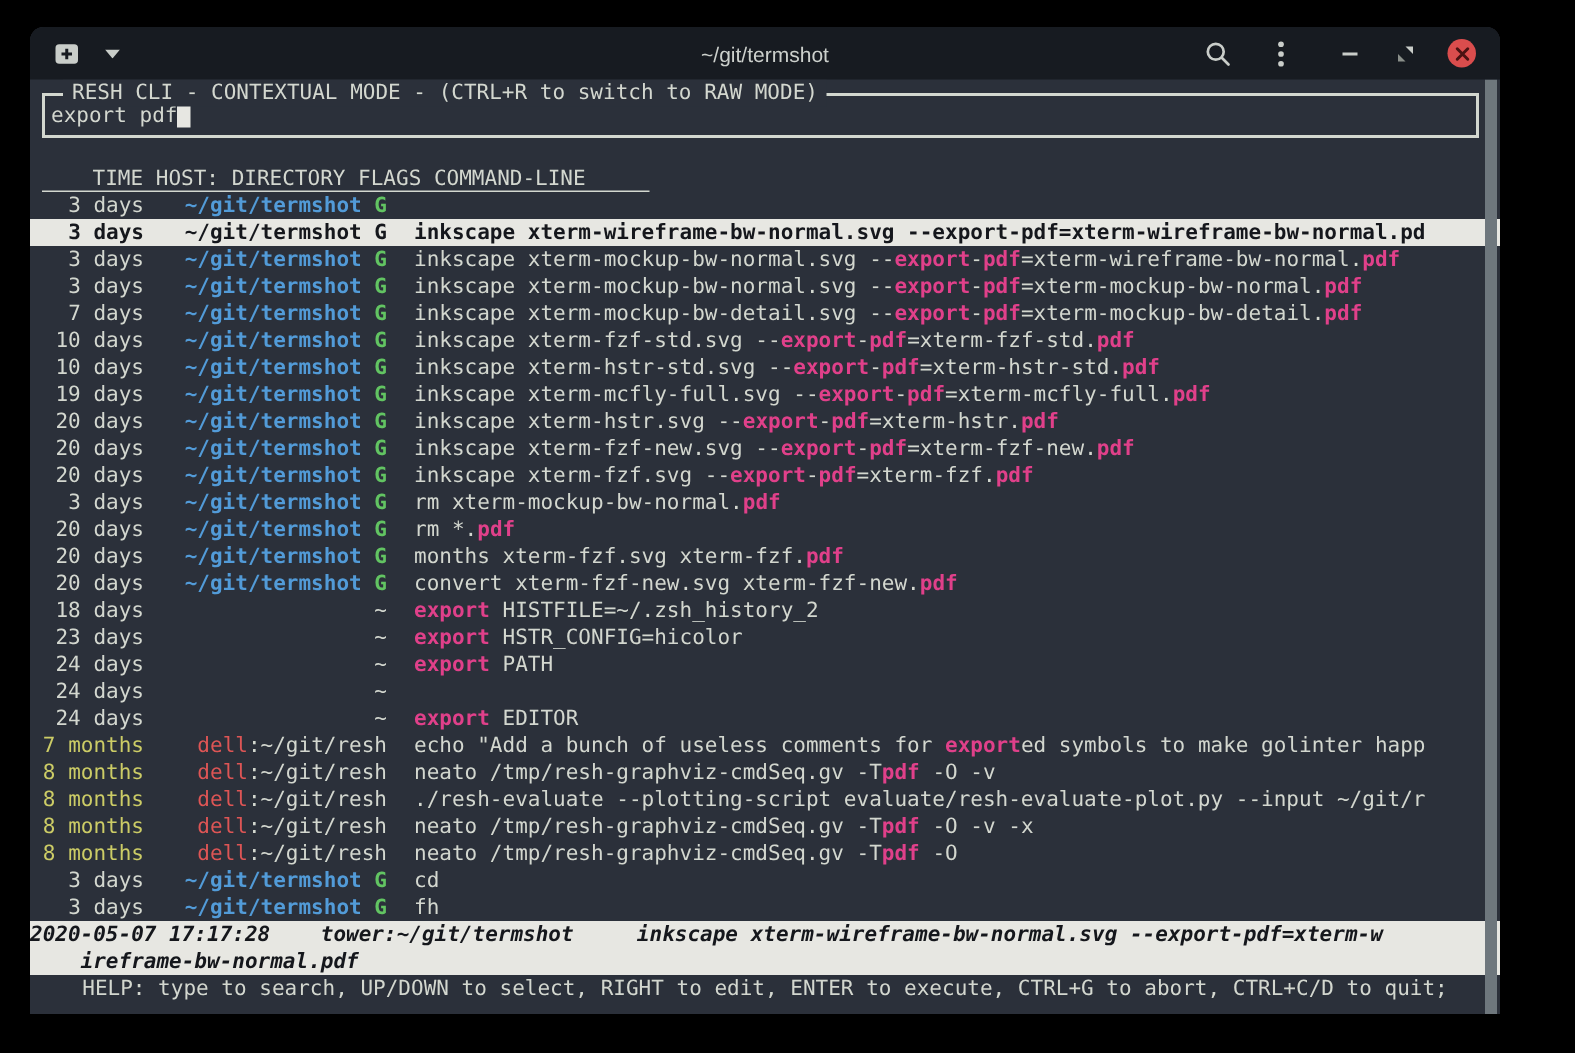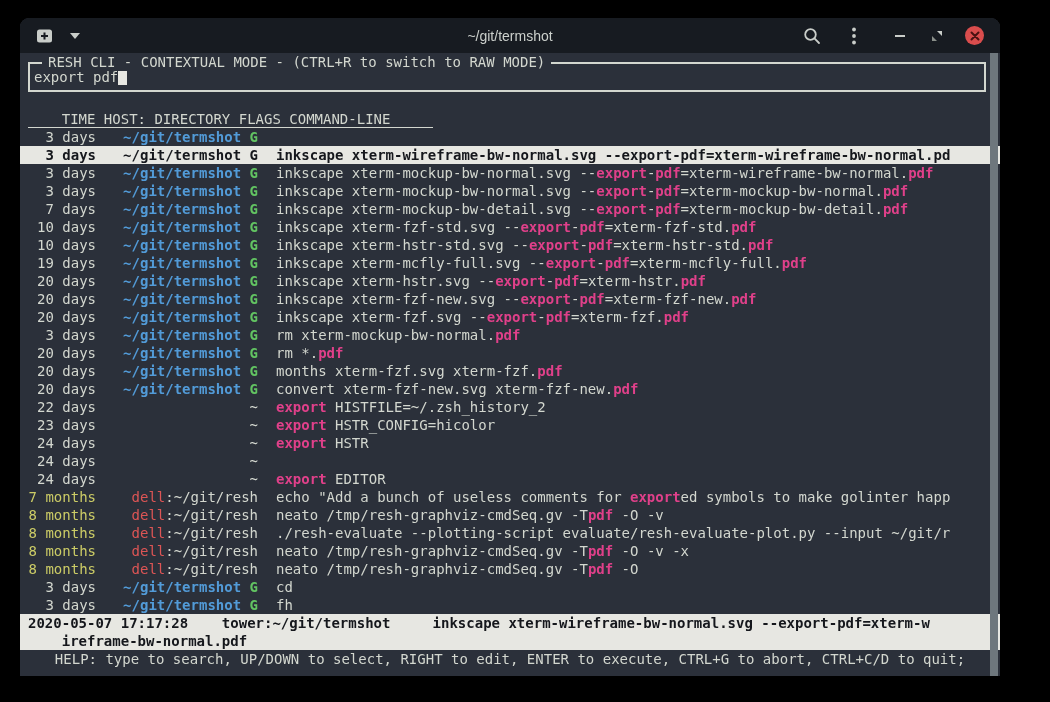--- a/index.html
+++ b/index.html
@@ -50,21 +50,21 @@
   .row .host{color:var(--red);}
   .row .dir-match{color:var(--blue);font-weight:bold;}
   .row .flag{color:var(--green);font-weight:bold;}
   .row .cmd{flex:1;min-width:0;overflow:hidden;white-space:pre;margin-left:18px;
     margin-right:12px;}
   .hl{color:var(--pink);font-weight:bold;}
   .row.selected{background:var(--sel-bg);color:var(--sel-fg);font-weight:bold;}
   .row.selected span{color:inherit !important;}
   
   .status{background:var(--sel-bg);color:var(--sel-fg);font-weight:bold;}
-  .status div{white-space:pre;height:18px;padding-left:8px;}
+  .status div{white-space:pre;height:18px;font-style:italic;}
   .help{white-space:pre;height:18px;padding-left:0;text-align:center;}
   svg{display:block;}
 </style>
 </head>
 <body>
 
 <div class="page">
   <div class="window">
 
     <div class="titlebar">
@@ -133,23 +133,23 @@
           <div class="row"><span class="time">10 days</span><span class="dirbox"><span class="dir-match">~/git/termshot</span> <span class="flag">G</span></span><span class="cmd"><span>inkscape xterm-fzf-std.svg --</span><span class="hl">export</span><span>-</span><span class="hl">pdf</span><span>=xterm-fzf-std.</span><span class="hl">pdf</span></span></div>
           <div class="row"><span class="time">10 days</span><span class="dirbox"><span class="dir-match">~/git/termshot</span> <span class="flag">G</span></span><span class="cmd"><span>inkscape xterm-hstr-std.svg --</span><span class="hl">export</span><span>-</span><span class="hl">pdf</span><span>=xterm-hstr-std.</span><span class="hl">pdf</span></span></div>
           <div class="row"><span class="time">19 days</span><span class="dirbox"><span class="dir-match">~/git/termshot</span> <span class="flag">G</span></span><span class="cmd"><span>inkscape xterm-mcfly-full.svg --</span><span class="hl">export</span><span>-</span><span class="hl">pdf</span><span>=xterm-mcfly-full.</span><span class="hl">pdf</span></span></div>
           <div class="row"><span class="time">20 days</span><span class="dirbox"><span class="dir-match">~/git/termshot</span> <span class="flag">G</span></span><span class="cmd"><span>inkscape xterm-hstr.svg --</span><span class="hl">export</span><span>-</span><span class="hl">pdf</span><span>=xterm-hstr.</span><span class="hl">pdf</span></span></div>
           <div class="row"><span class="time">20 days</span><span class="dirbox"><span class="dir-match">~/git/termshot</span> <span class="flag">G</span></span><span class="cmd"><span>inkscape xterm-fzf-new.svg --</span><span class="hl">export</span><span>-</span><span class="hl">pdf</span><span>=xterm-fzf-new.</span><span class="hl">pdf</span></span></div>
           <div class="row"><span class="time">20 days</span><span class="dirbox"><span class="dir-match">~/git/termshot</span> <span class="flag">G</span></span><span class="cmd"><span>inkscape xterm-fzf.svg --</span><span class="hl">export</span><span>-</span><span class="hl">pdf</span><span>=xterm-fzf.</span><span class="hl">pdf</span></span></div>
           <div class="row"><span class="time">3 days</span><span class="dirbox"><span class="dir-match">~/git/termshot</span> <span class="flag">G</span></span><span class="cmd"><span>rm xterm-mockup-bw-normal.</span><span class="hl">pdf</span></span></div>
           <div class="row"><span class="time">20 days</span><span class="dirbox"><span class="dir-match">~/git/termshot</span> <span class="flag">G</span></span><span class="cmd"><span>rm *.</span><span class="hl">pdf</span></span></div>
           <div class="row"><span class="time">20 days</span><span class="dirbox"><span class="dir-match">~/git/termshot</span> <span class="flag">G</span></span><span class="cmd"><span>months xterm-fzf.svg xterm-fzf.</span><span class="hl">pdf</span></span></div>
           <div class="row"><span class="time">20 days</span><span class="dirbox"><span class="dir-match">~/git/termshot</span> <span class="flag">G</span></span><span class="cmd"><span>convert xterm-fzf-new.svg xterm-fzf-new.</span><span class="hl">pdf</span></span></div>
-          <div class="row"><span class="time">22 days</span><span class="dirbox"><span class="dir-plain">~</span></span><span class="cmd"><span class="hl">export</span><span> HISTFILE=~/.zsh_history_2</span></span></div>
+          <div class="row"><span class="time">18 days</span><span class="dirbox"><span class="dir-plain">~</span></span><span class="cmd"><span class="hl">export</span><span> HISTFILE=~/.zsh_history_2</span></span></div>
           <div class="row"><span class="time">23 days</span><span class="dirbox"><span class="dir-plain">~</span></span><span class="cmd"><span class="hl">export</span><span> HSTR_CONFIG=hicolor</span></span></div>
-          <div class="row"><span class="time">24 days</span><span class="dirbox"><span class="dir-plain">~</span></span><span class="cmd"><span class="hl">export</span><span> HSTR</span></span></div>
+          <div class="row"><span class="time">24 days</span><span class="dirbox"><span class="dir-plain">~</span></span><span class="cmd"><span class="hl">export</span><span> PATH</span></span></div>
           <div class="row"><span class="time">24 days</span><span class="dirbox"><span class="dir-plain">~</span></span></div>
           <div class="row"><span class="time">24 days</span><span class="dirbox"><span class="dir-plain">~</span></span><span class="cmd"><span class="hl">export</span><span> EDITOR</span></span></div>
           <div class="row"><span class="time t-months">7 months</span><span class="dirbox"><span class="host">dell</span><span class="dir-plain">:~/git/resh</span></span><span class="cmd"><span>echo "Add a bunch of useless comments for </span><span class="hl">export</span><span>ed symbols to make golinter happ</span></span></div>
           <div class="row"><span class="time t-months">8 months</span><span class="dirbox"><span class="host">dell</span><span class="dir-plain">:~/git/resh</span></span><span class="cmd"><span>neato /tmp/resh-graphviz-cmdSeq.gv -T</span><span class="hl">pdf</span><span> -O -v</span></span></div>
           <div class="row"><span class="time t-months">8 months</span><span class="dirbox"><span class="host">dell</span><span class="dir-plain">:~/git/resh</span></span><span class="cmd"><span>./resh-evaluate --plotting-script evaluate/resh-evaluate-plot.py --input ~/git/r</span></span></div>
           <div class="row"><span class="time t-months">8 months</span><span class="dirbox"><span class="host">dell</span><span class="dir-plain">:~/git/resh</span></span><span class="cmd"><span>neato /tmp/resh-graphviz-cmdSeq.gv -T</span><span class="hl">pdf</span><span> -O -v -x</span></span></div>
           <div class="row"><span class="time t-months">8 months</span><span class="dirbox"><span class="host">dell</span><span class="dir-plain">:~/git/resh</span></span><span class="cmd"><span>neato /tmp/resh-graphviz-cmdSeq.gv -T</span><span class="hl">pdf</span><span> -O</span></span></div>
           <div class="row"><span class="time">3 days</span><span class="dirbox"><span class="dir-match">~/git/termshot</span> <span class="flag">G</span></span><span class="cmd"><span>cd</span></span></div>
           <div class="row"><span class="time">3 days</span><span class="dirbox"><span class="dir-match">~/git/termshot</span> <span class="flag">G</span></span><span class="cmd"><span>fh</span></span></div>
         </div>

